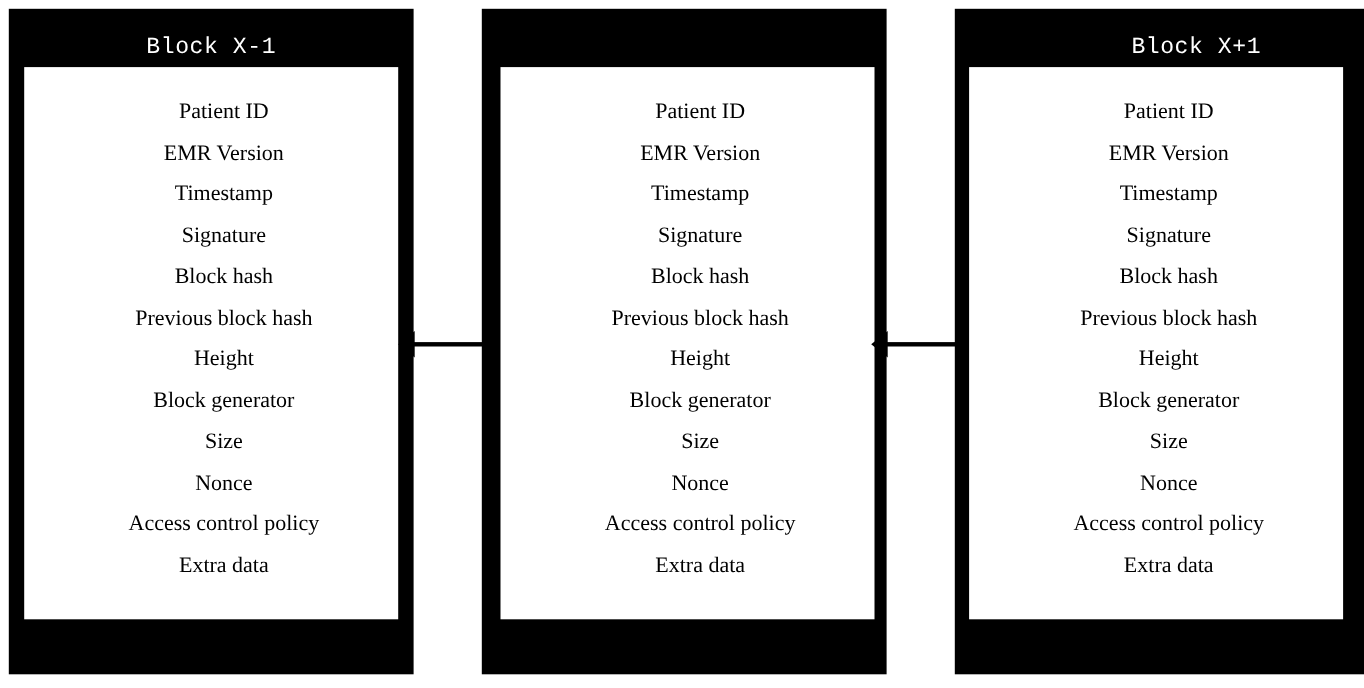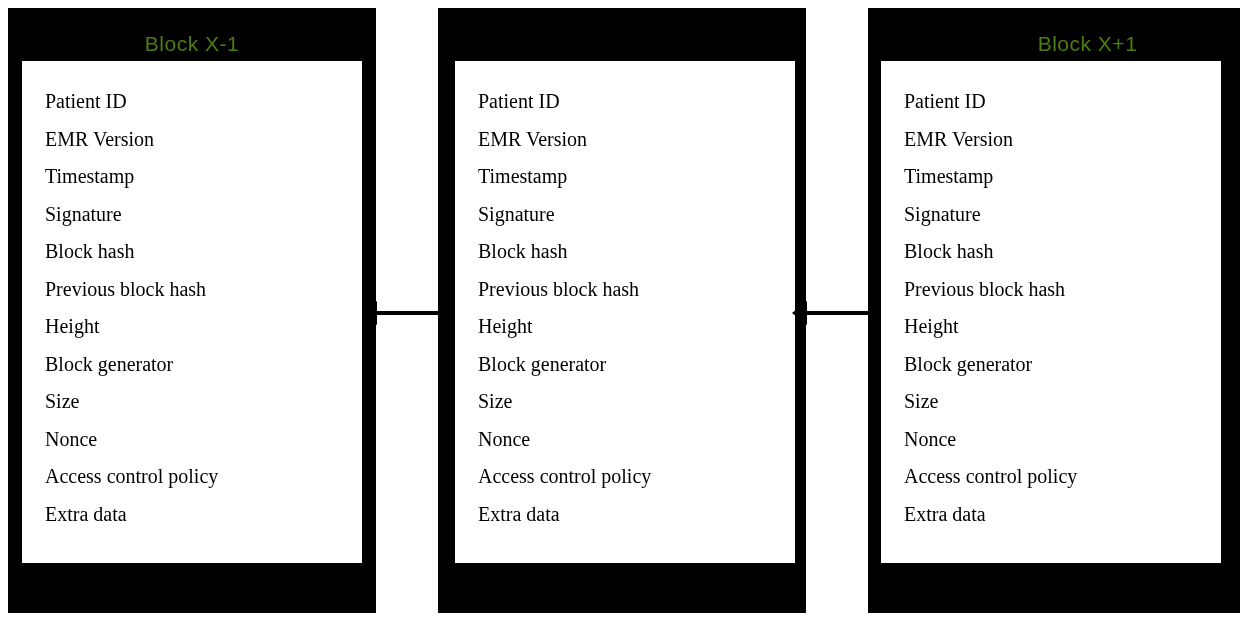--- a/index.html
+++ b/index.html
@@ -23,22 +23,22 @@
     position: absolute;
     background: #000000;
     box-sizing: border-box;
   }
   
   .block-title {
     position: absolute;
     left: 0;
     right: 0;
     text-align: center;
-    color: #4d7c0f;
-    font-family: Liberation Sans, sans-serif;
+    color: #ffffff;
+    font-family: Liberation Mono, monospace;
     font-size: 21px;
     line-height: 1;
     letter-spacing: 0.5px;
     white-space: nowrap;
   }
   
   .block-body {
     position: absolute;
     background: #ffffff;
     box-sizing: border-box;
@@ -48,20 +48,21 @@
     position: absolute;
     left: 0;
     right: 0;
     top: 0;
     margin: 0;
     padding: 0;
     list-style: none;
   }
   .field-item {
     display: block;
+    text-align: center;
     color: #000000;
     font-family: "Liberation Serif", "DejaVu Serif", serif;
     font-size: 20px;
     height: 37.5px;
     line-height: 37.5px;
     white-space: nowrap;
     padding-left: 23px;
   }
   
   .connector {

